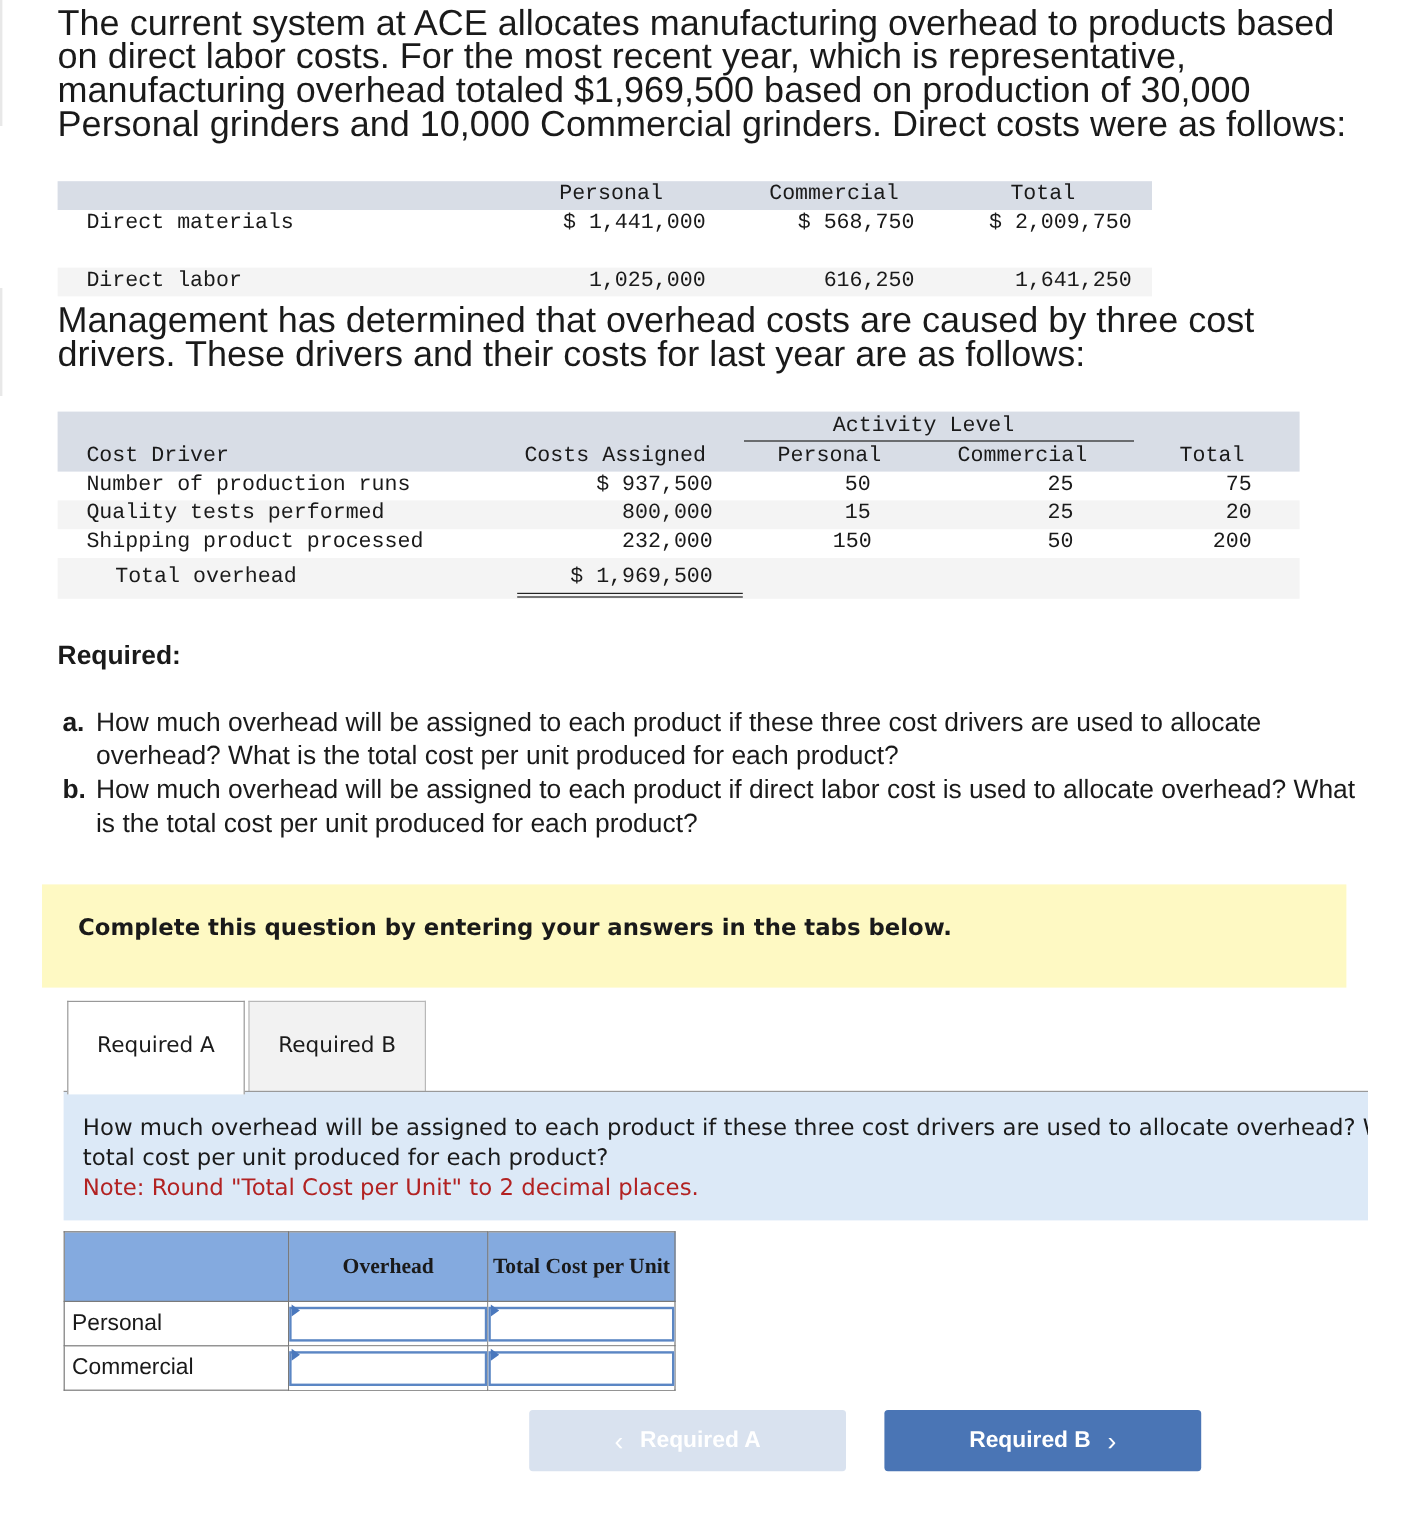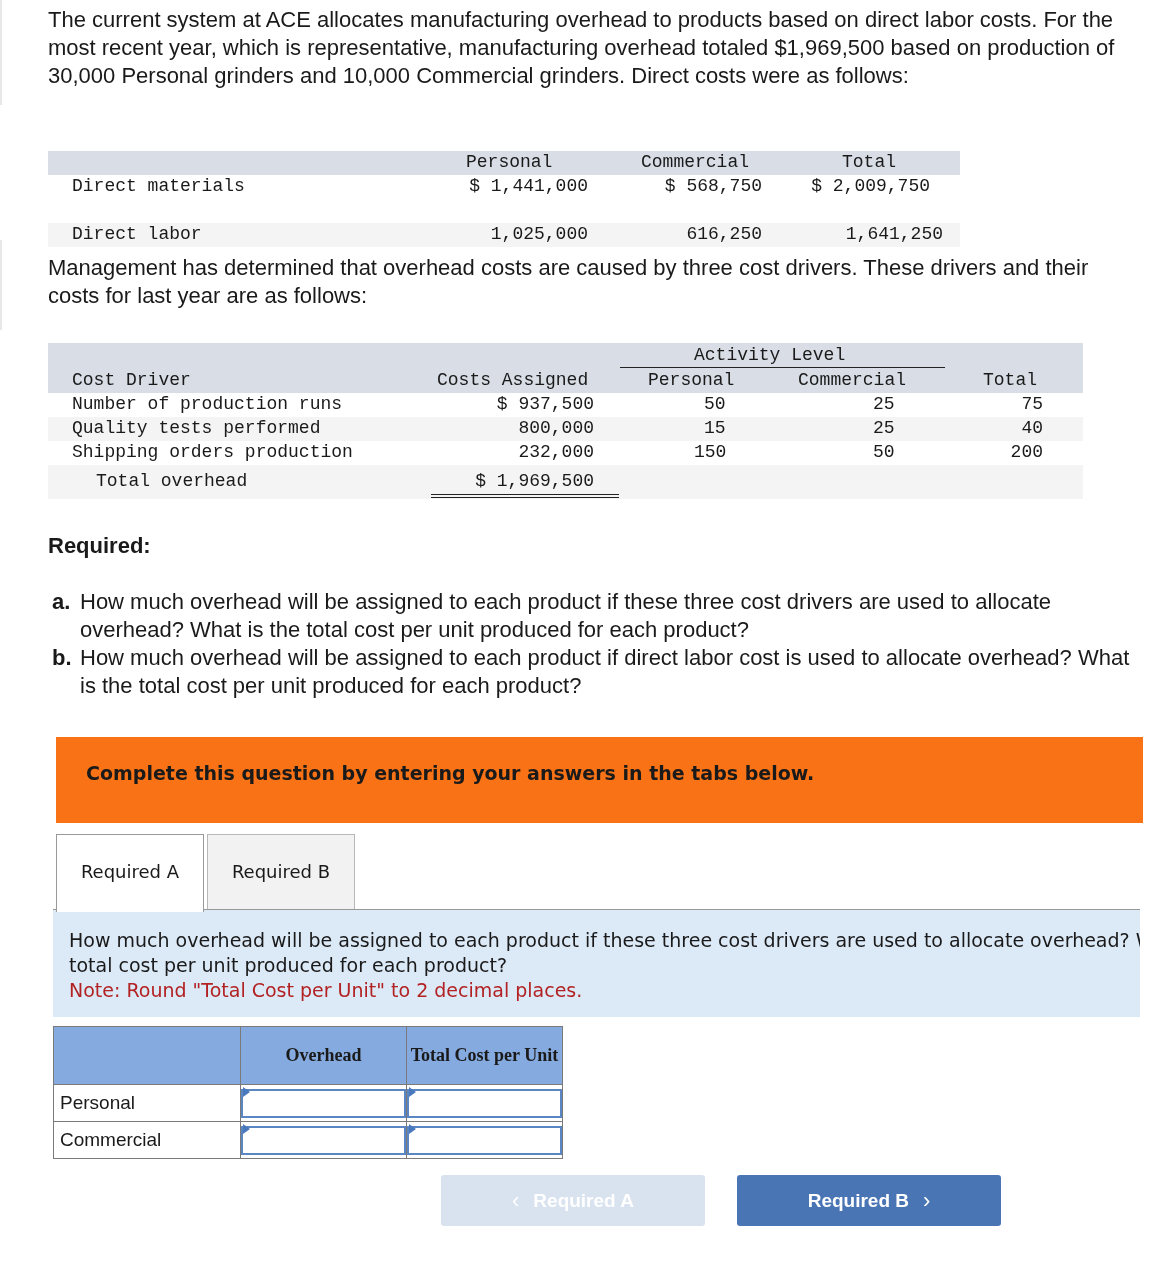--- a/index.html
+++ b/index.html
@@ -1,18 +1,18 @@
 <!DOCTYPE html>
 <html><head>
 <meta charset="utf-8">
 <style>
   html, body { margin: 0; padding: 0; background: #ffffff; }
   body { width: 1176px; height: 1261px; position: relative; overflow: hidden;
          font-family: "Liberation Sans", sans-serif; color: #1a1a1a; }
-  .para { position: absolute; left: 48px; width: 1080px; font-size: 22px; line-height: 28px; margin: 0; }
+  .para { position: absolute; left: 48px; width: 1080px; font-size: 30px; line-height: 28px; margin: 0; }
   .mono { font-family: "Liberation Mono", monospace; font-size: 18px; }
 
   
   .t1 { position: absolute; left: 48px; top: 151px; width: 912px; }
   .t1 .row { position: relative; height: 24px; }
   .t1 .hdr { background: #d8dde6; }
   .t1 .alt { background: #f4f4f4; margin-top: 24px; }
   .t1 .cell { position: absolute; top: 1px; white-space: pre; }
 
   
@@ -21,21 +21,21 @@
   .t2 .row { position: relative; height: 24px; }
   .t2 .alt { background: #f4f4f4; }
   .t2 .cell { position: absolute; white-space: pre; }
   .t2 .totrow { position: relative; height: 34px; background: #f4f4f4; }
 
   .req-heading { position: absolute; left: 48px; top: 533px; font-size: 22px; font-weight: bold; }
   .req-list { position: absolute; left: 52px; top: 588px; width: 1080px; font-size: 22px; line-height: 28px; }
   .req-item { position: relative; padding-left: 28px; margin: 0; }
   .req-item b { position: absolute; left: 0; }
 
-  .instr-bar { position: absolute; left: 56px; top: 737px; width: 1087px; height: 86px; background: #f97316; }
+  .instr-bar { position: absolute; left: 35px; top: 737px; width: 1087px; height: 86px; background: #fef9c3; }
   .instr-bar span { position: absolute; left: 30px; top: 25px; font-family: "DejaVu Sans", sans-serif; font-weight: bold; font-size: 19px; }
 
   .tabs { position: absolute; left: 53px; top: 834px; height: 76px; }
   .tab { position: absolute; top: 0; height: 76px; width: 146px; border: 1px solid #b8b8b8; border-bottom: none;
          font-family: "DejaVu Sans", sans-serif; font-size: 18px; text-align: center; line-height: 74px; cursor: pointer; }
   .tab.active { left: 3px; background: #ffffff; border-color: #999; height: 77px; z-index: 2; }
   .tab.inactive { left: 154px; background: #f2f2f2; }
   .tab-line { position: absolute; left: 53px; top: 909px; width: 1087px; height: 1px; background: #999; }
 
   .qbox { position: absolute; left: 53px; top: 910px; width: 1087px; height: 107px; background: #dce9f7; overflow: hidden; }
@@ -68,21 +68,21 @@
 <div class="t1 mono">
   <div class="row hdr">
     <span class="cell" style="left:418px;">Personal</span>
     <span class="cell" style="left:593px;">Commercial</span>
     <span class="cell" style="left:794px;">Total</span>
   </div>
   <div class="row">
     <span class="cell" style="left:24px;">Direct materials</span>
     <span class="cell" style="right:372px;">$ 1,441,000</span>
     <span class="cell" style="right:198px;">$ 568,750</span>
-    <span class="cell" style="right:30px;">$ 2,009,750</span>
+    <span class="cell" style="right:17px;">$ 2,009,750</span>
   </div>
   <div class="row alt">
     <span class="cell" style="left:24px;">Direct labor</span>
     <span class="cell" style="right:372px;">1,025,000</span>
     <span class="cell" style="right:198px;">616,250</span>
     <span class="cell" style="right:17px;">1,641,250</span>
   </div>
 </div>
 
 <p class="para" style="top:254px;">Management has determined that overhead costs are caused by three cost drivers. These drivers and their costs for last year are as follows:</p>
@@ -102,24 +102,24 @@
     <span class="cell" style="right:489px;top:1px;">$ 937,500</span>
     <span class="cell" style="left:656px;top:1px;">50</span>
     <span class="cell" style="left:825px;top:1px;">25</span>
     <span class="cell" style="right:40px;top:1px;">75</span>
   </div>
   <div class="row alt">
     <span class="cell" style="left:24px;top:1px;">Quality tests performed</span>
     <span class="cell" style="right:489px;top:1px;text-align:right;">800,000</span>
     <span class="cell" style="left:656px;top:1px;">15</span>
     <span class="cell" style="left:825px;top:1px;">25</span>
-    <span class="cell" style="right:40px;top:1px;">40</span>
+    <span class="cell" style="right:40px;top:1px;">20</span>
   </div>
   <div class="row">
-    <span class="cell" style="left:24px;top:1px;">Shipping orders production</span>
+    <span class="cell" style="left:24px;top:1px;">Shipping product processed</span>
     <span class="cell" style="right:489px;top:1px;text-align:right;">232,000</span>
     <span class="cell" style="left:646px;top:1px;">150</span>
     <span class="cell" style="left:825px;top:1px;">50</span>
     <span class="cell" style="right:40px;top:1px;">200</span>
     <div style="position:absolute;left:383px;bottom:-1px;width:188px;height:1px;background:#222;"></div>
   </div>
   <div class="totrow">
     <span class="cell" style="left:48px;top:6px;">Total overhead</span>
     <span class="cell" style="right:489px;top:6px;">$ 1,969,500</span>
     <div style="position:absolute;left:383px;bottom:1px;width:188px;height:4px;border-top:1px solid #222;border-bottom:1px solid #222;box-sizing:border-box;"></div>

